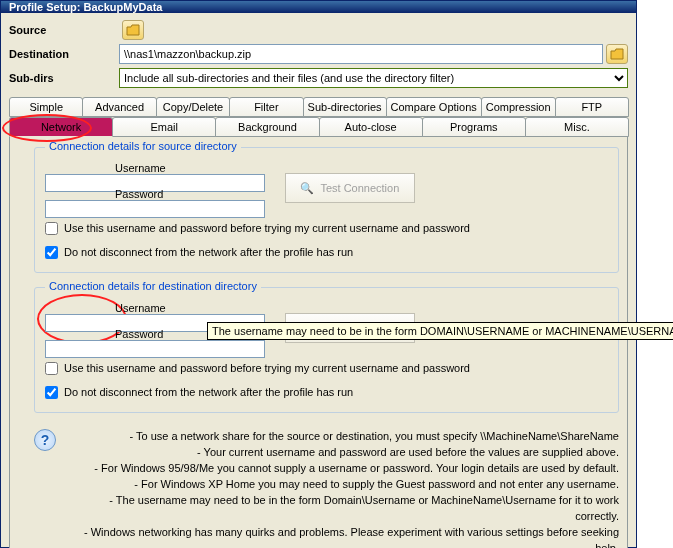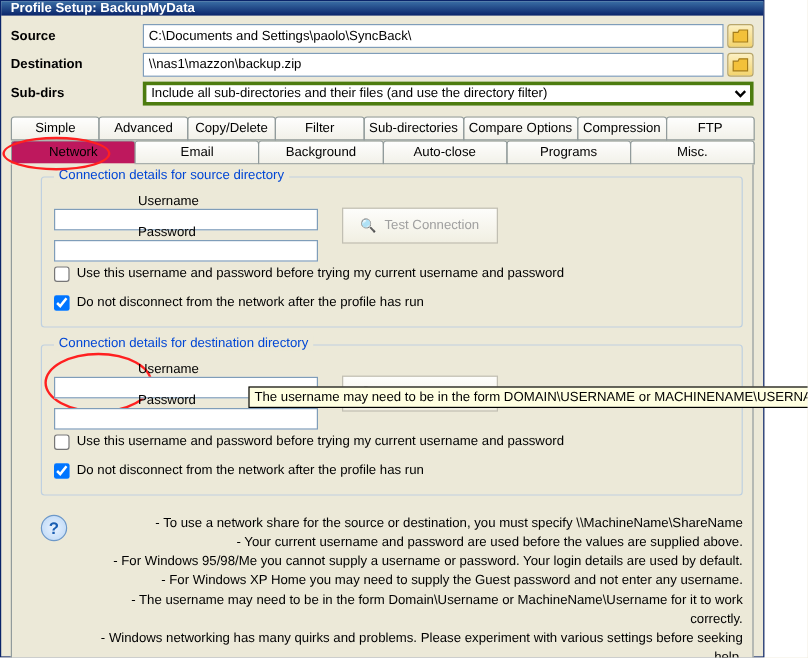--- a/index.html
+++ b/index.html
@@ -4,21 +4,21 @@
 <style>
   * { box-sizing: border-box; margin: 0; padding: 0; font-family: Tahoma, Arial, sans-serif; font-size: 11px; }
   html, body { width: 673px; height: 548px; overflow: hidden; }
   .window { width: 637px; height: 548px; display: flex; flex-direction: column; border: 1px solid #0a246a; background: #ece9d8; }
   .titlebar { height: 24px; background: linear-gradient(to bottom, #3a6ea5 0%, #0a246a 100%); color: #fff; font-weight: bold; font-size: 12px; display: flex; align-items: center; padding: 0 8px; }
   .content { flex: 1; padding: 6px 8px 4px 8px; display: flex; flex-direction: column; }
   .toprows { margin-bottom: 6px; }
   .row { display: flex; align-items: center; height: 22px; margin-bottom: 2px; }
   .row-label { width: 110px; font-weight: bold; }
   .row-input { flex: 1; height: 20px; border: 1px solid #7f9db9; background: #fff; padding: 2px 4px; font-size: 11px; }
-  .row-select { flex: 1; height: 20px; border: 3px solid #4d7c0f; background: #fff; font-size: 11px; }
+  .row-select { flex: 1; height: 20px; border: 1px solid #4d7c0f; background: #fff; font-size: 11px; }
   .folder-btn { width: 22px; height: 20px; margin-left: 3px; border: 1px solid #b8a66b; border-radius: 3px; background: linear-gradient(#fcf0c3,#f3d46e); position: relative; }
   .folder-btn svg { position:absolute; left:3px; top:3px; }
 
   .tabs { position: relative; height: 40px; }
   .tab-row { display: flex; position: absolute; left: 0; right: 0; }
   .tab-row.row1 { top: 0; }
   .tab-row.row2 { top: 20px; }
   .tab { flex: 1; height: 20px; border: 1px solid #919b9c; border-radius: 3px 3px 0 0; background: linear-gradient(#fefefe,#f2f1e9); display:flex; align-items:center; justify-content:center; margin-right:-1px; text-align:center; padding: 0 4px; white-space: nowrap; }
   .tab.active { background: #be185d; border-bottom: 1px solid #ece9d8; z-index: 2; }
   .tabpanel { flex: 1; border: 1px solid #919b9c; border-top: none; background: #ece9d8; padding: 10px 8px 6px 24px; display: flex; flex-direction: column; position: relative; }
@@ -55,21 +55,20 @@
 
 <div class="window">
   <div class="titlebar">
     <span>Profile Setup: BackupMyData</span>
   </div>
   <div class="content">
 
     <div class="toprows">
       <div class="row">
         <div class="row-label">Source</div>
-        <input class="row-input" value="C:\Documents and Settings\paolo\SyncBack\" style="">
         <button class="folder-btn">
           <svg width="14" height="12">
               <path d="M1 3h4l1-2h7v10H1z" fill="#f3c13a" stroke="#a47c1b"></path>
             </svg>
         </button>
       </div>
       <div class="row">
         <div class="row-label">Destination</div>
         <input class="row-input" value="\\nas1\mazzon\backup.zip" style="">
         <button class="folder-btn">

